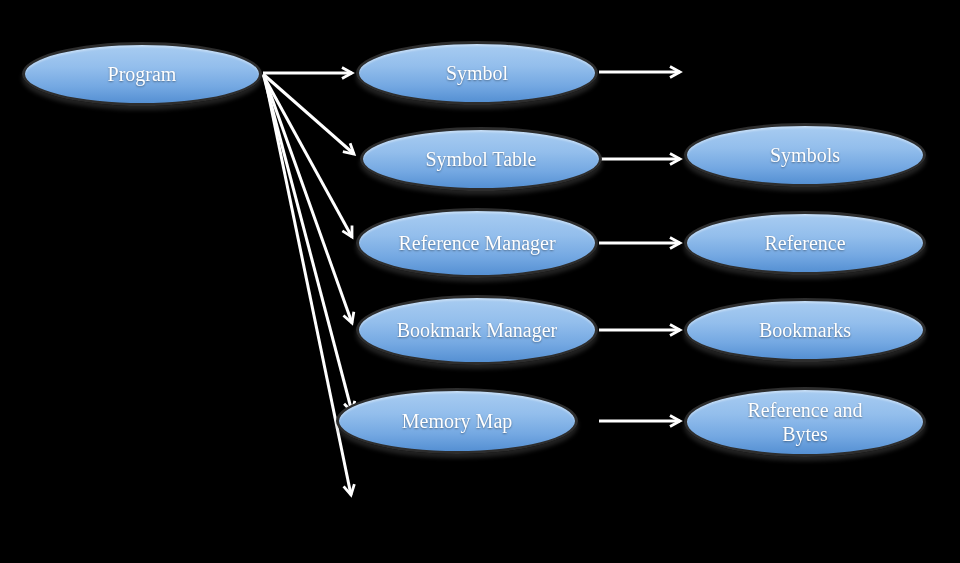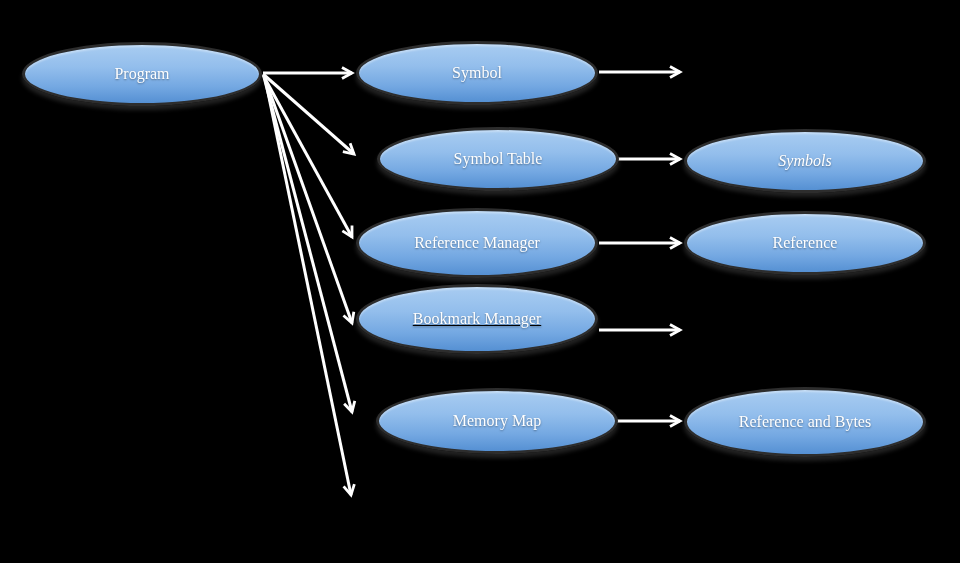--- a/index.html
+++ b/index.html
@@ -34,36 +34,36 @@
       #74a8e2 72%,
       var(--node-bottom, #5590d3) 100%);
     box-shadow: 0 4px 4px rgba(125,125,125,0.28), inset 0 2px 2px rgba(255,255,255,0.35);
     display: flex;
     align-items: center;
     justify-content: center;
     text-align: center;
   }
   .node .label {
     color: var(--node-text, #ffffff);
-    font-size: 16px;
+    font-size: 20px;
     line-height: 1.22;
     max-width: 162px;
     text-shadow: 0 1px 2px rgba(0,0,0,0.40);
   }
   
   .n-program          { left: 22px;  top: 42px;  width: 240px; height: 64px; }
   .n-listing          { left: 356px; top: 41px;  width: 242px; height: 64px; }
   .n-annotations      { left: 684px; top: 41px;  width: 242px; height: 64px; }
-  .n-symbol_table     { left: 377px; top: 127px; width: 242px; height: 64px; }
-  .n-symbols          { left: 684px; top: 129px; width: 242px; height: 64px; font-style: italic; }
+  .n-symbol_table     { left: 360px; top: 127px; width: 242px; height: 64px; }
+  .n-symbols          { left: 684px; top: 123px; width: 242px; height: 64px; }
   .n-reference_manager{ left: 356px; top: 208px; width: 242px; height: 70px; }
   .n-references       { left: 684px; top: 211px; width: 242px; height: 64px; }
-  .n-bookmark_manager { left: 356px; top: 284px; width: 242px; height: 70px; text-decoration: underline; }
+  .n-bookmark_manager { left: 356px; top: 295px; width: 242px; height: 70px; }
   .n-bookmarks        { left: 684px; top: 298px; width: 242px; height: 64px; }
-  .n-memory_map       { left: 376px; top: 388px; width: 242px; height: 66px; }
+  .n-memory_map       { left: 336px; top: 388px; width: 242px; height: 66px; }
   .n-sections_bytes   { left: 684px; top: 387px; width: 242px; height: 70px; }
   .n-language         { left: 356px; top: 473px; width: 242px; height: 64px; }
 </style>
 </head>
 <body>
 
 <div class="canvas">
 
   <svg class="edges-layer" id="edges-svg" width="960" height="563" viewBox="0 0 960 563" xmlns="http://www.w3.org/2000/svg">
     <defs>
@@ -100,20 +100,23 @@
   </div>
   <div class="node n-reference_manager">
     <span class="label">Reference Manager</span>
   </div>
   <div class="node n-references">
     <span class="label">Reference</span>
   </div>
   <div class="node n-bookmark_manager">
     <span class="label">Bookmark Manager</span>
   </div>
+  <div class="node n-bookmarks">
+    <span class="label">Bookmarks</span>
+  </div>
   <div class="node n-memory_map">
     <span class="label">Memory Map</span>
   </div>
   <div class="node n-sections_bytes">
     <span class="label">Reference and Bytes</span>
   </div>
 
 </div>
 
 </body></html>

